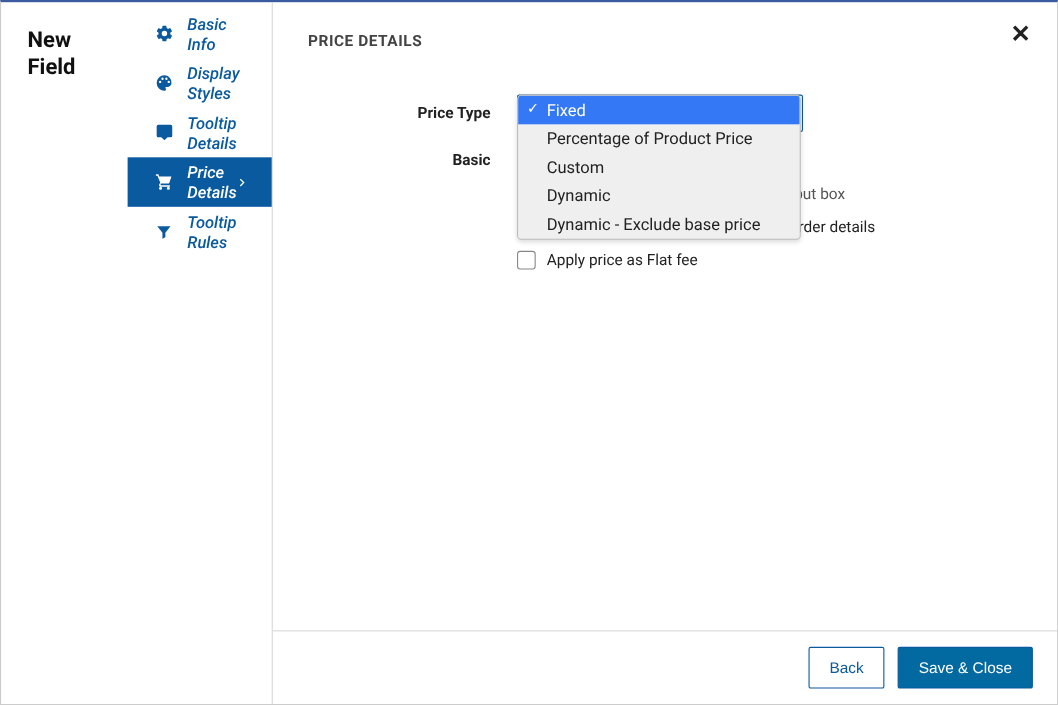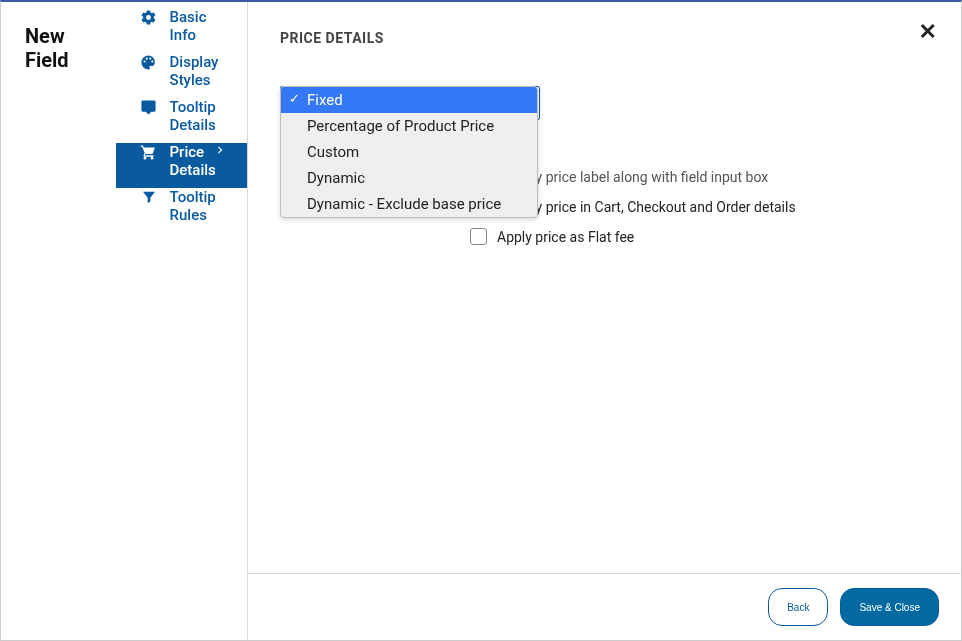--- a/index.html
+++ b/index.html
@@ -37,26 +37,27 @@
       font-weight: 700;
       color: #111;
     }
     .sidebar-items {
       display: flex;
       flex-direction: column;
       padding-top: 6px;
     }
     .sidebar-item {
       display: flex;
-      align-items: flex-start;
+      align-items: center;
       padding: 0 24px;
       height: 45px;
       color: #0a5aa0;
       cursor: pointer;
       position: relative;
+      font-style: italic;
     }
     .sidebar-item.active {
       background: #0a5aa0;
       color: #fff;
     }
     .sidebar-item .icon {
       width: 18px;
       height: 18px;
       margin-right: 12px;
       display: inline-flex;
@@ -214,22 +215,22 @@
     .main-footer {
       border-top: 1px solid #d8d8d8;
       padding: 14px 22px;
       display: flex;
       justify-content: flex-end;
       gap: 12px;
     }
     .btn {
       height: 38px;
       padding: 0 18px;
-      font-size: 10px;
-      border-radius: 14px;
+      font-size: 14px;
+      border-radius: 2px;
       cursor: pointer;
       display: inline-flex;
       align-items: center;
       justify-content: center;
     }
     .btn-outline {
       background: #fff;
       color: #0a5aa0;
       border: 1px solid #0a5aa0;
     }
@@ -305,20 +306,21 @@
 
   <section class="main">
     <div class="main-header">
       <div class="section-title">PRICE DETAILS</div>
       <div class="close-btn">✕</div>
     </div>
 
     <div class="main-body">
 
       <div class="form-row">
+        <label class="form-label">Price Type</label>
         <div class="dropdown-wrapper">
           <div class="form-control"></div>
           <div class="dropdown-list">
             <div class="dropdown-option selected">Fixed</div>
             <div class="dropdown-option">Percentage of Product Price</div>
             <div class="dropdown-option">Custom</div>
             <div class="dropdown-option">Dynamic</div>
             <div class="dropdown-option">Dynamic - Exclude base price</div>
           </div>
         </div>

